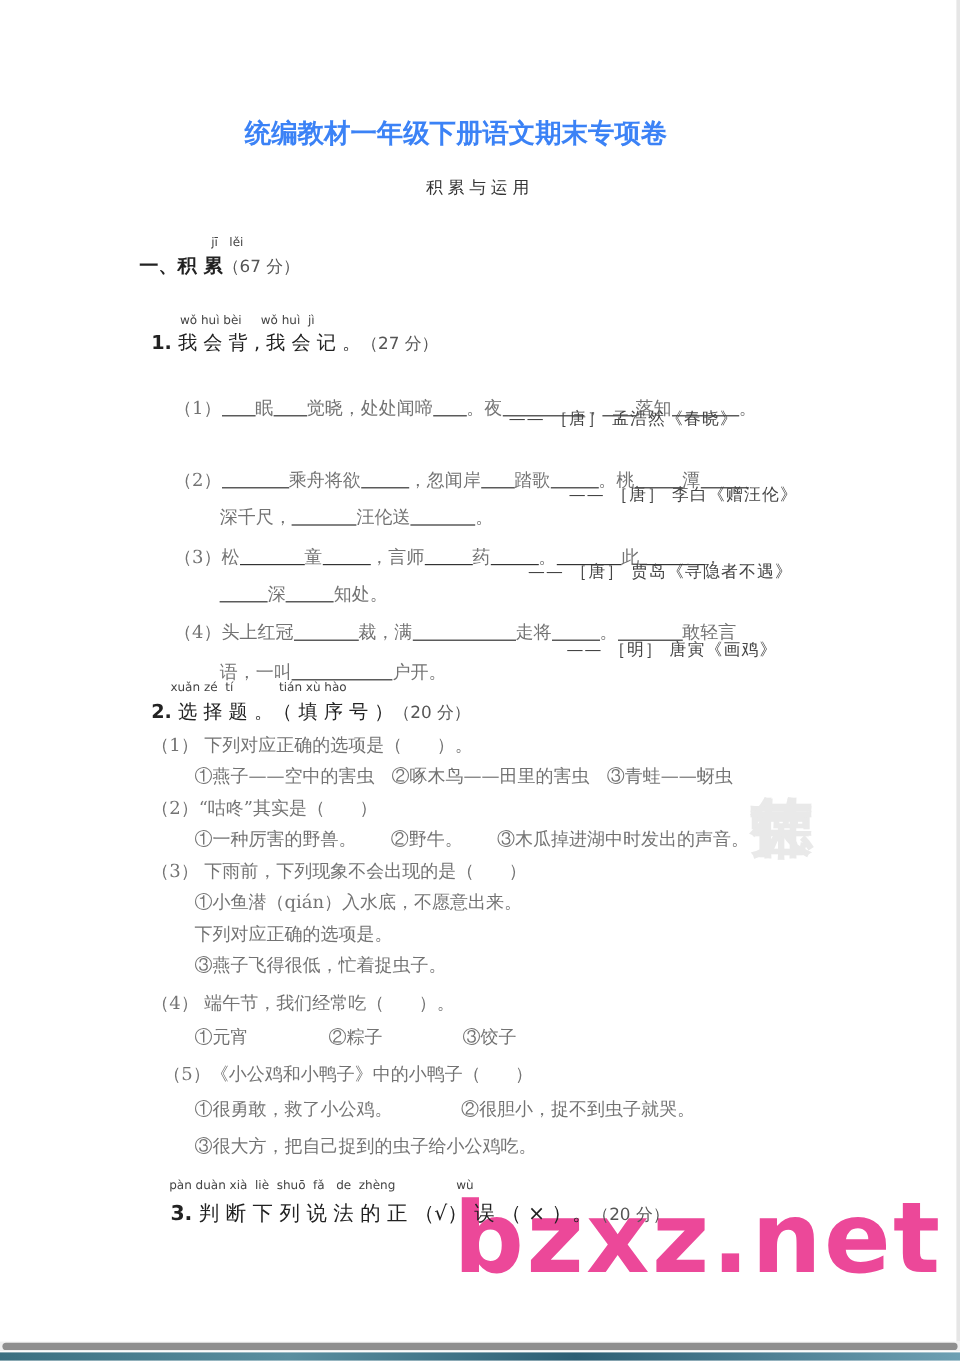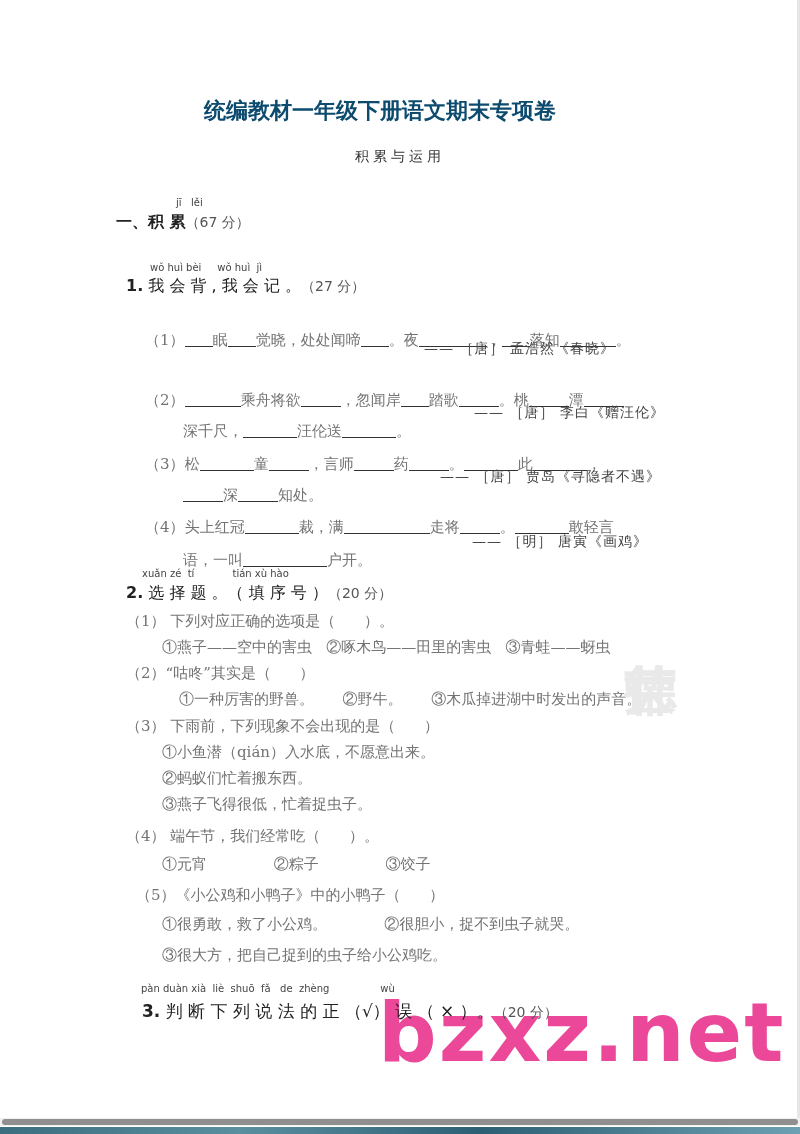--- a/index.html
+++ b/index.html
@@ -14,21 +14,21 @@
     color: #e9e9e9; text-align: center; user-select: none;
   }
   .watermark-h {
     position: absolute; left: 378px; top: 985px;
     font-family: "DejaVu Sans", sans-serif; font-weight: bold; font-size: 82px; letter-spacing: 2px;
     color: #ec4899; user-select: none;
   }
   .content { position: absolute; left: 0; top: 0; width: 800px; }
   .title {
     position: absolute; top: 96px; left: 0; width: 760px; text-align: center;
-    font-family: "DejaVu Sans", sans-serif; font-weight: bold; font-size: 22px; color: #0c4a6e;
+    font-family: "DejaVu Sans", sans-serif; font-weight: bold; font-size: 22px; color: #3b82f6;
   }
   .subtitle {
     position: absolute; top: 148px; left: 0; width: 800px; text-align: center;
     font-size: 14px; letter-spacing: 4px; color: #333;
   }
   .pinyin {
     font-family: "DejaVu Sans", sans-serif; font-size: 10px; color: #444; position: absolute; white-space: pre;
   }
   .heading { position: absolute; font-family: "DejaVu Sans", sans-serif; font-size: 16px; color: #222; white-space: pre; }
   .heading b { font-weight: bold; }
@@ -86,25 +86,25 @@
   </div>
   <div class="source" style="left:472px; top:533px;">—— ［明］ 唐寅《画鸡》</div>
 
   <div class="pinyin" style="left:142px; top:568px;">xuǎn zé  tí            tián xù hào</div>
   <div class="heading" style="left:126px; top:583px;"><b>2.</b> <span>选 择 题 。（ 填 序 号 ）</span><span class="score">（20 分）</span></div>
 
   <div class="line" style="left:126px; top:612px;">（1） 下列对应正确的选项是（      ）。</div>
   <div class="line" style="left:162px; top:638px;">①燕子——空中的害虫   ②啄木鸟——田里的害虫   ③青蛙——蚜虫</div>
 
   <div class="line" style="left:126px; top:664px;">（2）“咕咚”其实是（      ）</div>
-  <div class="line" style="left:162px; top:690px;margin-left:17px;">①一种厉害的野兽。      ②野牛。      ③木瓜掉进湖中时发出的声音。</div>
+  <div class="line" style="left:162px; top:690px;">①一种厉害的野兽。      ②野牛。      ③木瓜掉进湖中时发出的声音。</div>
 
   <div class="line" style="left:126px; top:717px;">（3） 下雨前，下列现象不会出现的是（      ）</div>
   <div class="line" style="left:162px; top:743px;">①小鱼潜（qián）入水底，不愿意出来。</div>
-  <div class="line" style="left:162px; top:769px;">②蚂蚁们忙着搬东西。</div>
+  <div class="line" style="left:162px; top:769px;">下列对应正确的选项是。</div>
   <div class="line" style="left:162px; top:795px;">③燕子飞得很低，忙着捉虫子。</div>
 
   <div class="line" style="left:126px; top:827px;">（4） 端午节，我们经常吃（      ）。</div>
   <div class="line" style="left:162px; top:855px;">①元宵              ②粽子              ③饺子</div>
 
   <div class="line" style="left:126px; top:886px;margin-left:10px;">（5）《小公鸡和小鸭子》中的小鸭子（      ）</div>
   <div class="line" style="left:162px; top:915px;">①很勇敢，救了小公鸡。            ②很胆小，捉不到虫子就哭。</div>
   <div class="line" style="left:162px; top:946px;">③很大方，把自己捉到的虫子给小公鸡吃。</div>
 
   <div class="pinyin" style="left:141px; top:983px;">pàn duàn xià  liè  shuō  fǎ   de  zhèng                wù</div>

